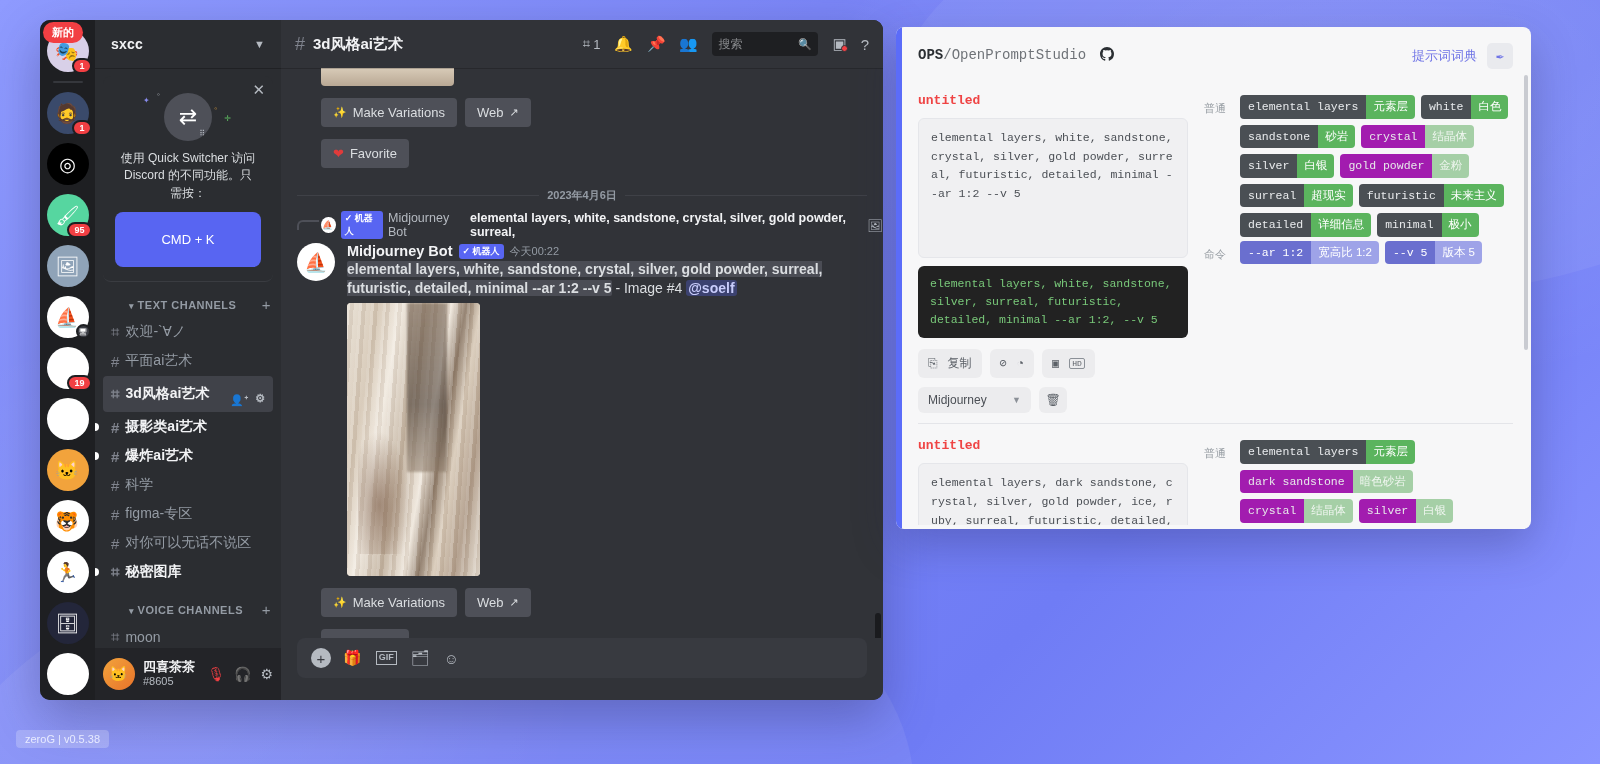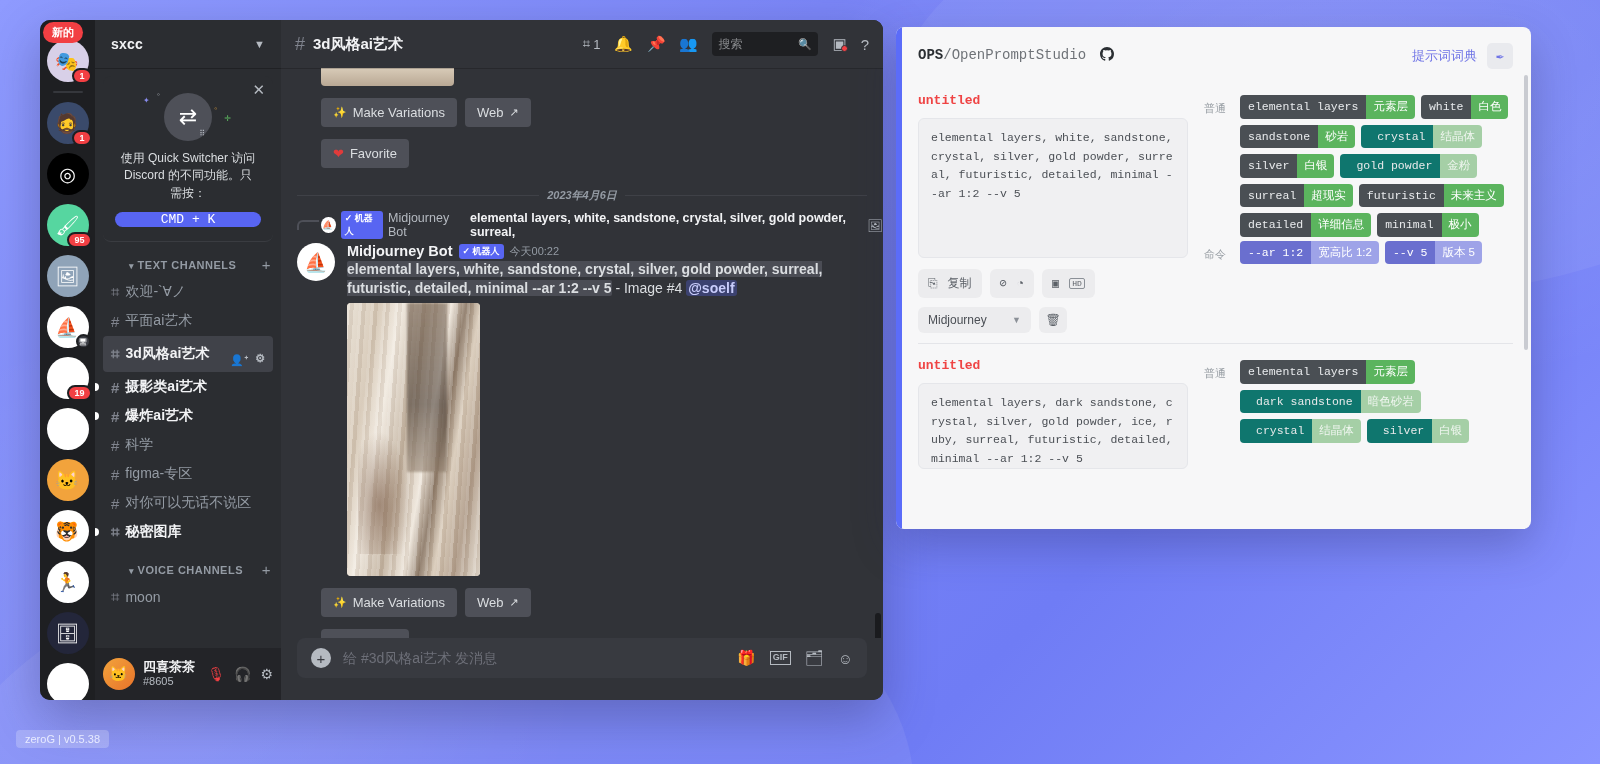--- a/index.html
+++ b/index.html
@@ -17,21 +17,21 @@
   .swoosh2{position:absolute;right:-200px;top:-120px;width:900px;height:420px;
      background:rgba(255,255,255,.06);border-radius:50%;}
 
   
   #discord{
     position:absolute;left:40px;top:20px;width:843px;height:680px;
     background:#313338;border-radius:10px;overflow:hidden;display:flex;
     box-shadow:0 18px 50px rgba(40,40,90,.35);
   }
   
-  .rail{width:55px;background:#1e1f22;padding-top:20px;display:flex;flex-direction:column;
+  .rail{width:55px;background:#1e1f22;padding-top:10px;display:flex;flex-direction:column;
         align-items:center;gap:9px;overflow:hidden;position:relative;}
   .guild{width:42px;height:42px;border-radius:50%;flex:0 0 42px;position:relative;
          display:flex;align-items:center;justify-content:center;font-size:17px;color:#fff;overflow:visible;}
   .guild .gi{width:42px;height:42px;border-radius:50%;display:flex;align-items:center;
          justify-content:center;font-size:19px;overflow:hidden;}
   .badge{position:absolute;right:-3px;bottom:-2px;background:#f23f43;color:#fff;font-size:9px;
         font-weight:bold;border-radius:9px;padding:1px 5px;border:2px solid #1e1f22;line-height:1.15;}
   .sep{width:30px;height:2px;background:#35373c;border-radius:1px;flex:0 0 2px;}
   .newtag{position:absolute;left:3px;top:2px;background:#f23f43;color:#fff;font-size:11px;
         font-weight:bold;padding:3px 9px;border-radius:11px;z-index:5;white-space:nowrap;}
@@ -45,21 +45,21 @@
   .servname{color:#f2f3f5;font-size:14px;font-weight:bold;letter-spacing:.2px;}
   .qs{margin:8px 8px 0;background:#2b2d31;border-radius:8px;padding:10px 12px 14px;position:relative;
       border-bottom:1px solid #3a3c41;}
   .qsclose{position:absolute;right:8px;top:6px;color:#b5bac1;font-size:15px;cursor:pointer;line-height:1;}
   .qsart{height:62px;display:flex;align-items:center;justify-content:center;position:relative;}
   .qscircle{width:48px;height:48px;border-radius:50%;background:#4e5058;display:flex;align-items:center;
       justify-content:center;color:#fff;font-size:22px;}
   .spark{position:absolute;font-size:8px;}
   .qstext{color:#dbdee1;font-size:12px;text-align:center;line-height:1.45;padding:2px 4px 10px;}
   .qsbtn{display:block;width:100%;background:#5865f2;color:#fff;border:none;border-radius:8px;
-      padding:0 0;font-size:13px;font-family:Liberation Mono, monospace;cursor:pointer;}
+      padding:20px 0;font-size:13px;font-family:Liberation Sans, sans-serif;cursor:pointer;}
   .cgrouphd{display:flex;align-items:center;justify-content:space-between;color:#949ba4;
       font-size:11px;font-weight:bold;letter-spacing:.5px;padding:14px 10px 4px 10px;cursor:pointer;margin-left:24px;}
   .cgrouphd .plus{font-size:15px;font-weight:normal;}
   .chan{display:flex;align-items:center;gap:6px;margin:1px 8px;padding:5px 8px;border-radius:4px;
       color:#949ba4;font-size:14px;cursor:pointer;position:relative;}
   .chan .hash{font-size:15px;color:#80848e;flex:0 0 auto;}
   .chan.unread{color:#f2f3f5;font-weight:bold;}
   .chan.active{background:#404249;color:#f2f3f5;font-weight:bold;}
   .chan .dot{position:absolute;left:-8px;width:4px;height:8px;background:#fff;border-radius:0 4px 4px 0;}
   .chan .acts{margin-left:auto;display:flex;gap:7px;color:#b5bac1;font-size:11px;}
@@ -88,21 +88,21 @@
   .reddot{position:absolute;right:-1px;bottom:1px;width:7px;height:7px;border-radius:50%;
       background:#f23f43;border:1.5px solid #313338;}
 
   .msgs{flex:1;overflow:hidden;position:relative;padding-bottom:4px;}
   .scrollthumb{position:absolute;right:2px;top:545px;width:6px;height:80px;background:#1a1b1e;border-radius:3px;}
   .imgtop{margin:0 0 0 40px;width:133px;height:18px;background:#cbbda9;border-radius:0 0 4px 4px;
       background:linear-gradient(180deg,#d8cbb8,#b9a894);}
   .btnrow{display:flex;gap:8px;margin:12px 0 0 40px;}
   .mjbtn{background:#4e5058;color:#dbdee1;border:none;border-radius:4px;padding:7px 12px;font-size:13px;
       display:flex;align-items:center;gap:6px;font-family:inherit;cursor:pointer;}
-  .divider{display:flex;align-items:center;gap:8px;margin:20px 16px 4px;font-style:italic;}
+  .divider{display:flex;align-items:center;gap:8px;margin:20px 16px 4px;}
   .divider .ln{flex:1;height:1px;background:#3f4147;}
   .divider .dt{color:#949ba4;font-size:11px;font-weight:bold;}
   .reply{display:flex;align-items:center;gap:5px;margin:8px 0 2px 40px;color:#b5bac1;font-size:12.5px;
       position:relative;}
   .replyline{position:absolute;left:-24px;top:9px;width:22px;height:10px;
       border-left:2px solid #4e5058;border-top:2px solid #4e5058;border-top-left-radius:6px;}
   .tinyav{width:16px;height:16px;border-radius:50%;background:#fff;display:flex;align-items:center;
       justify-content:center;font-size:9px;color:#111;}
   .botbadge{background:#5865f2;color:#fff;font-size:9px;padding:1px 4px;border-radius:3px;font-weight:bold;}
   .replytxt{color:#f2f3f5;font-weight:bold;}
@@ -178,21 +178,21 @@
   .iconbtn{background:#ececee;border-radius:6px;width:28px;display:flex;align-items:center;
       justify-content:center;color:#5b6067;font-size:12px;cursor:pointer;}
   .cardright{flex:1;min-width:0;padding-top:2px;}
   .tagrow{display:flex;align-items:flex-start;gap:10px;margin-bottom:4px;}
   .tagrow .lbl{color:#9aa0a6;font-size:11px;padding-top:6px;width:26px;flex:0 0 26px;
       font-family:"Liberation Sans",sans-serif;}
   .tags{display:flex;flex-wrap:wrap;gap:6px;}
   .tag{display:flex;border-radius:4px;overflow:hidden;font-size:11.5px;line-height:1;cursor:pointer;}
   .tag .en{background:#4a4f54;color:#e9ebed;padding:6px 8px;}
   .tag .zh{background:#5bb45e;color:#fff;padding:6px 7px;font-family:"Liberation Sans",sans-serif;}
-  .tag.dim .en{background:#0f766e;color:#e7e9ea;padding-left:16px;}
+  .tag.dim .en{background:#a21caf;color:#e7e9ea;}
   .tag.dim .zh{background:#a5cfa6;color:#f0f6f0;}
   .tag.cmd .en{background:#6a6fcf;color:#fff;}
   .tag.cmd .zh{background:#9ea3e8;color:#fff;font-family:"Liberation Sans",sans-serif;}
   .watermark{position:absolute;left:16px;bottom:16px;background:rgba(255,255,255,.22);
       color:#e7eaff;font-size:11px;padding:3px 9px;border-radius:4px;font-family:"Liberation Sans",sans-serif;}
 </style>
 </head>
 <body>
 
 <div class="bgwash"></div>
@@ -446,21 +446,20 @@
           <span>Favorite</span>
         </button>
       </div>
 
       <div class="scrollthumb"></div>
     </div>
 
     <div class="inputwrap">
       <div class="msginput">
         <span class="plusbtn">+</span>
-        <input placeholder="给 #3d风格ai艺术 发消息" style="">
         <div class="inputicons">
           <span>🎁</span>
           <span class="gifbtn">GIF</span>
           <span>🗂</span>
           <span>☺</span>
         </div>
       </div>
     </div>
   </div>
 </div>
@@ -480,20 +479,23 @@
       <span class="dictlink">提示词词典</span>
       <span class="dictbtn">✒</span>
     </div>
   </div>
   <div class="opsbody">
     <div id="ops-cards">
         <div class="card">
           <div class="cardleft">
             <div class="cardtitle">untitled</div>
             <div class="ta">elemental layers, white, sandstone, crystal, silver, gold powder, surreal, futuristic, detailed, minimal --ar 1:2 --v 5</div>
+            <div class="out">elemental layers, white, sandstone,
+silver, surreal, futuristic,
+detailed, minimal --ar 1:2, --v 5</div>
             <div class="acts">
               <div class="agrp">
                 <span>⎘</span>
                 <span class="cn">复制</span>
               </div>
               <div class="agrp">
                 <span>⊘</span>
                 <span>◔</span>
               </div>
               <div class="agrp">

